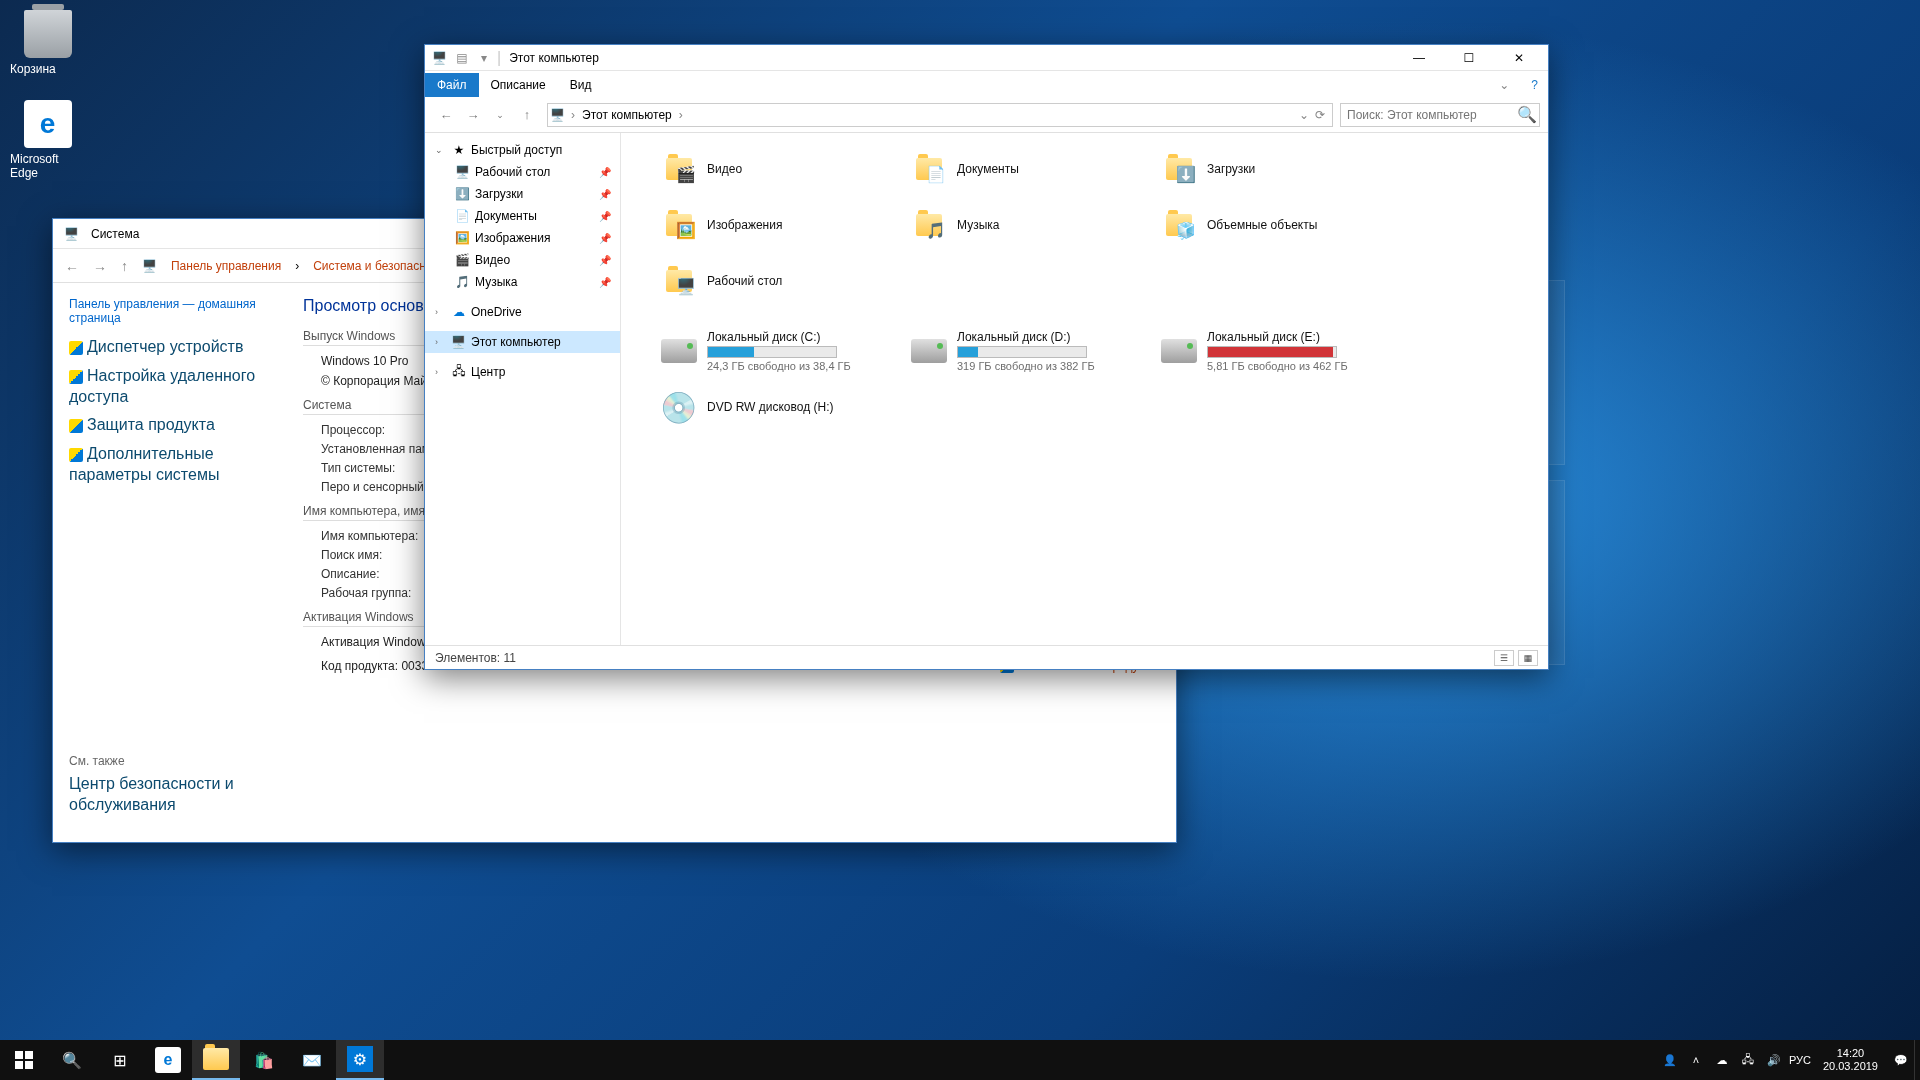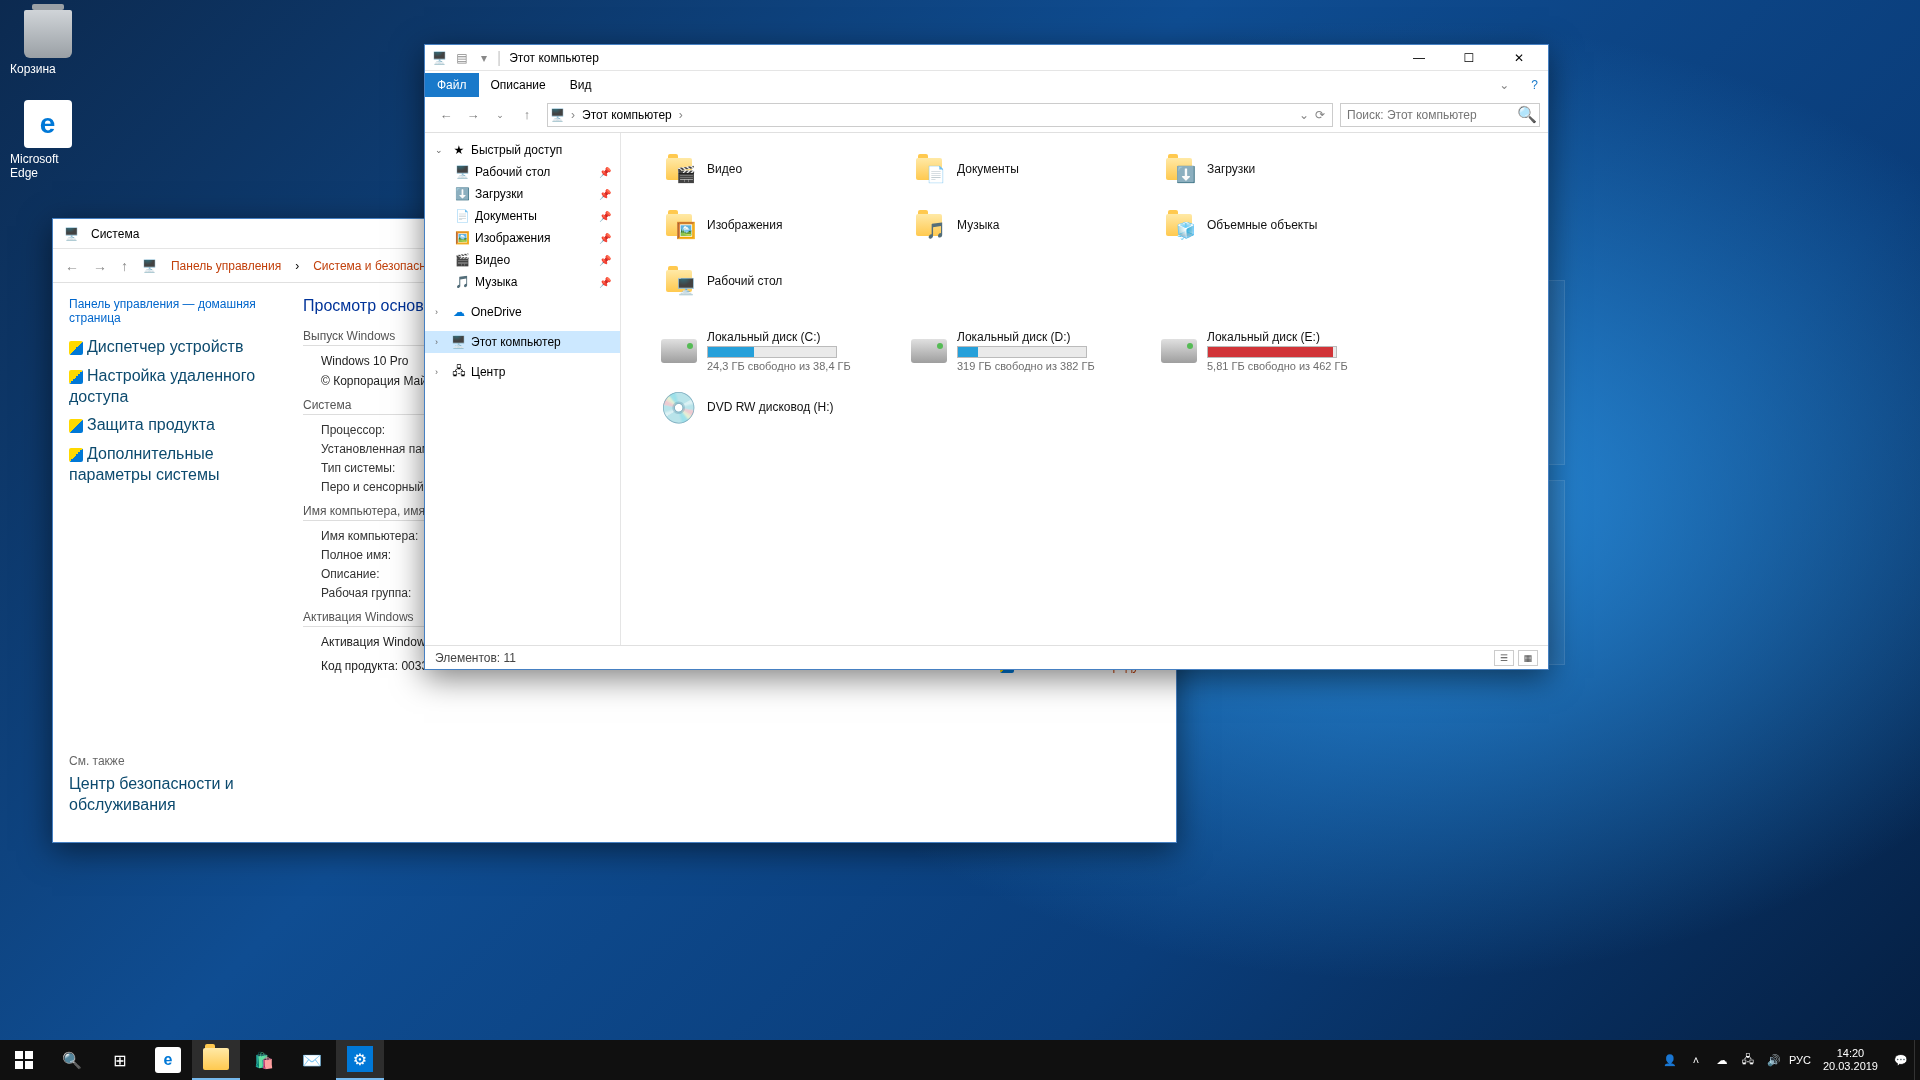--- a/index.html
+++ b/index.html
@@ -168,21 +168,21 @@
             <span class="v"></span>
           </div>
         </div>
       <div class="sec-h">Имя компьютера, имя домена и параметры рабочей группы</div>
       <div style="padding-left:18px" id="sysrows2">
           <div class="kv">
             <span class="k">Имя компьютера:</span>
             <span class="v"></span>
           </div>
           <div class="kv">
-            <span class="k">Полное имя:</span>
+            <span class="k">Поиск имя:</span>
             <span class="v"></span>
           </div>
           <div class="kv">
             <span class="k">Описание:</span>
             <span class="v"></span>
           </div>
           <div class="kv">
             <span class="k">Рабочая группа:</span>
             <span class="v"></span>
           </div>

